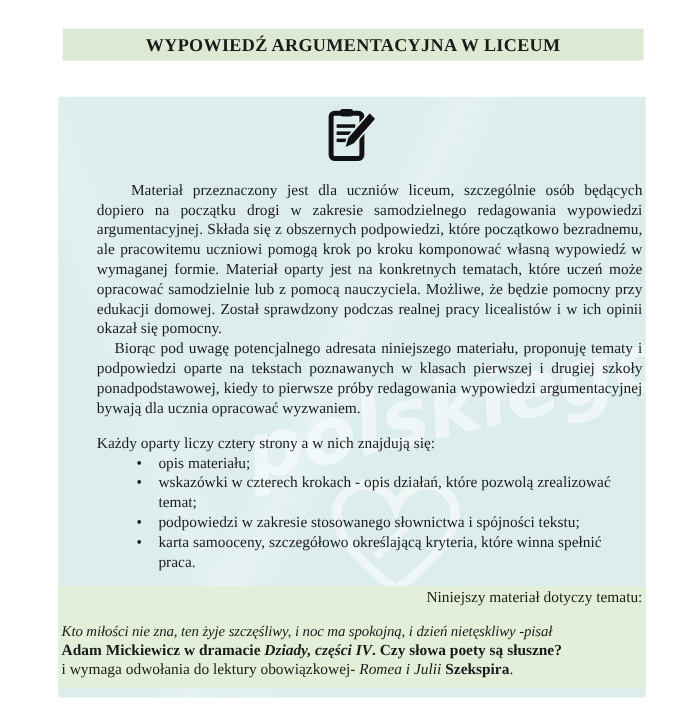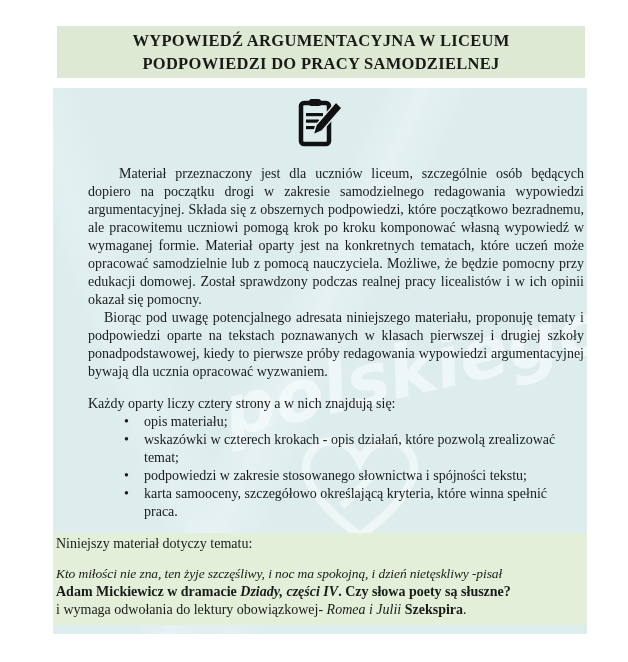--- a/index.html
+++ b/index.html
@@ -1,23 +1,22 @@
 <!DOCTYPE html>
 <html style="--banner-bg: #dde9d2; --panel-bg: #ddedee; --highlight-bg: #e3efd9; --text: #1a1a1a; --icon: #111111;"><head>
 <meta charset="utf-8">
 <style>
   html,body{margin:0;padding:0;}
   .page{
     position:relative;
-    width:548px;height:662px;
+    width:628px;height:662px;
     background:#ffffff;
     font-family:"Liberation Serif","DejaVu Serif",serif;
     color:var(--text,#1a1a1a);
     overflow:hidden;
-    padding-left:41px;
   }
   
   .title-banner{
     position:absolute;left:57px;top:26px;width:528px;
     background:var(--banner-bg,#dde9d2);
     text-align:center;
     font-weight:bold;
     font-size:16.5px;line-height:23px;
     letter-spacing:.3px;
     padding:3px 0;
@@ -70,21 +69,21 @@
     font-size:14px;
   }
   
   .topic-block{
     position:relative;z-index:1;
     margin-top:12px;
     background:var(--highlight-bg,#e3efd9);
     padding:2px 3px 6px 3px;
     font-size:14px;line-height:18px;
   }
-  .topic-label{margin:0 0 12px 0;}
+  .topic-label{margin:0 0 12px 0;text-align:right;}
   .quote-line1{
     font-weight:normal;font-style:italic;
     font-size:13.5px;letter-spacing:-0.1px;
     line-height:18px;
   }
   .quote-line2{
     font-weight:bold;
     line-height:18px;
   }
   .quote-line2 .work-title{font-style:italic;}
@@ -92,21 +91,20 @@
   .note-line .bi{font-weight:normal;font-style:italic;}
   .note-line .b{font-weight:bold;}
 </style>
 </head>
 <body>
 
 <div class="page">
 
   <div class="title-banner">
     <div>WYPOWIEDŹ ARGUMENTACYJNA W LICEUM</div>
-    <div>PODPOWIEDZI DO PRACY SAMODZIELNEJ</div>
   </div>
 
   <div class="panel">
 
     <div class="watermark-script">polskiego</div>
     <svg class="watermark-heart" viewBox="0 0 120 100">
       <path d="M60 90 C22 62 6 36 20 19 C32 5 52 10 60 28 C68 10 88 5 100 19 C114 36 98 62 60 90 Z" fill="none" stroke="#ffffff" stroke-width="7"></path>
       <path d="M45 65 L72 38" fill="none" stroke="#ffffff" stroke-width="6"></path>
     </svg>
 

